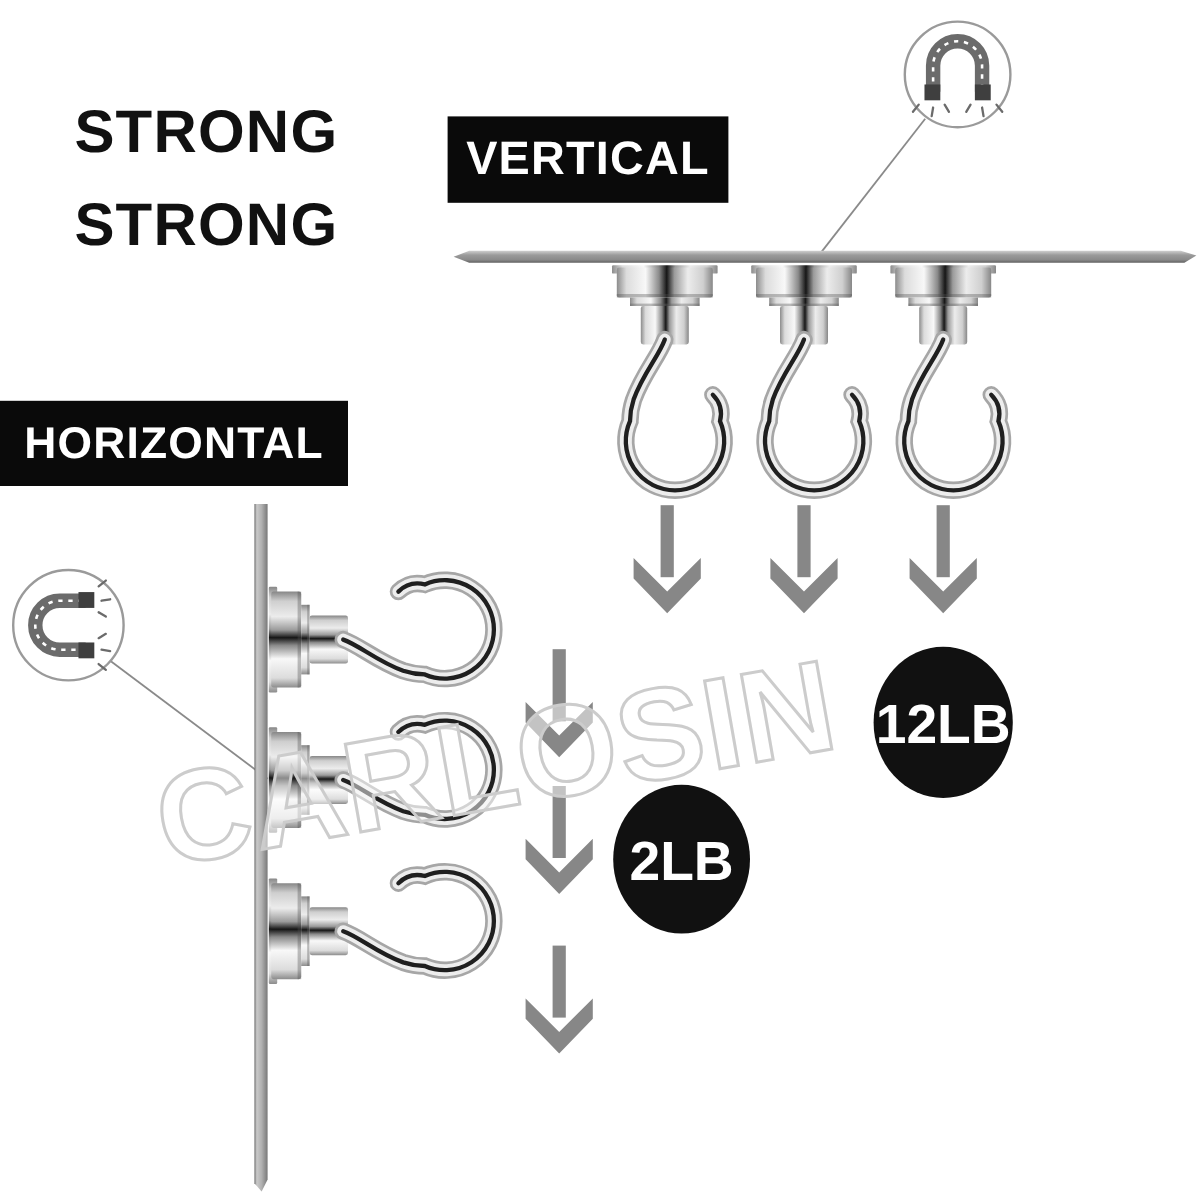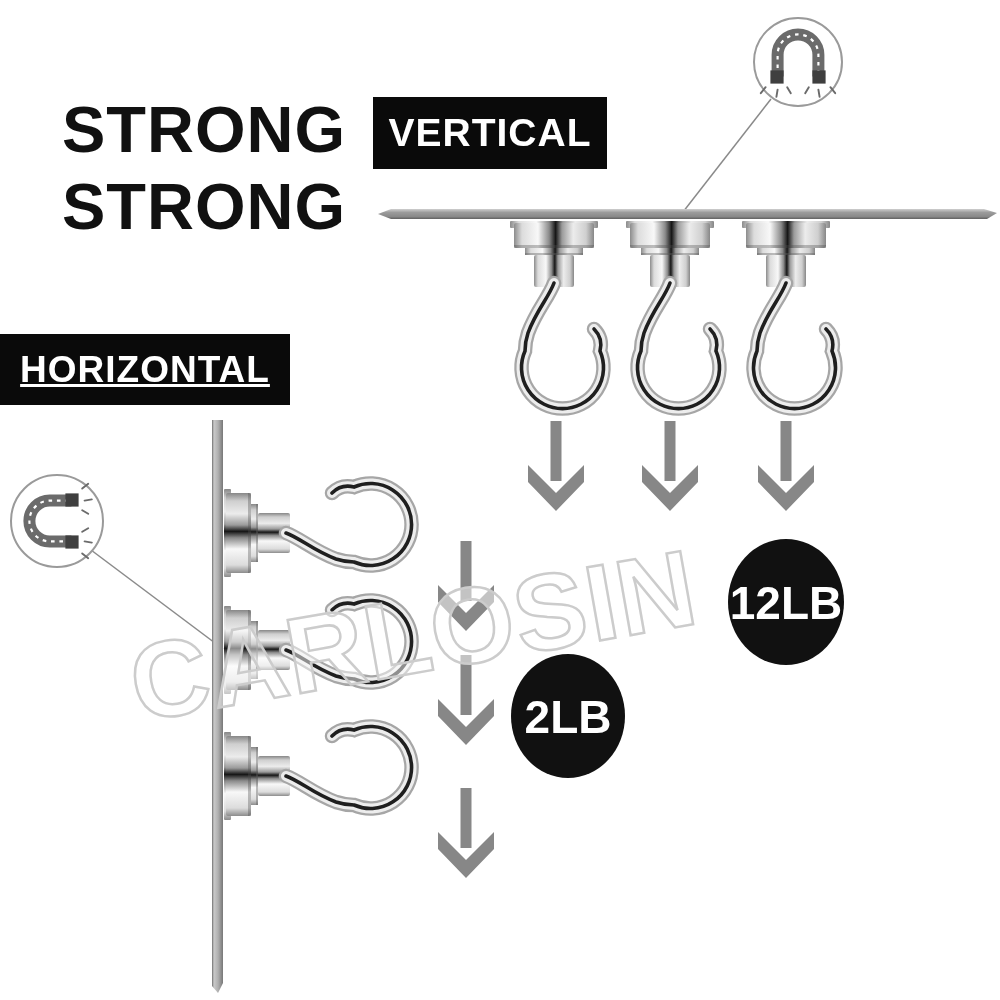--- a/index.html
+++ b/index.html
@@ -1,31 +1,31 @@
 <!DOCTYPE html>
 <html><head>
 <meta charset="utf-8">
 <style>
   html,body { margin:0; padding:0; background:#fff; }
   .stage {
     position:relative; width:1000px; height:1000px; background:#ffffff;
     overflow:hidden; font-family:"Liberation Sans", sans-serif;
   }
   .headline {
-    position:absolute; left:62px; top:91px; color:#111111;
-    font-weight:bold; font-size:65px; line-height:77px; letter-spacing:1px;
+    position:absolute; left:62px; top:72px; color:#111111;
+    font-weight:bold; font-size:50px; line-height:77px; letter-spacing:1px;
     white-space:nowrap;
   }
   .section-label {
     position:absolute; background:#0a0a0a; color:#ffffff; font-weight:bold;
     display:flex; align-items:center; justify-content:center; letter-spacing:1px;
     z-index:3;
   }
   .section-label.vertical   { left:373px; top:97px;  width:234px; height:72px; font-size:39px; }
-  .section-label.horizontal { left:0px;   top:334px; width:290px; height:71px; font-size:37px;text-decoration:underline; }
+  .section-label.horizontal { left:0px;   top:334px; width:290px; height:71px; font-size:37px; }
   svg.scene { position:absolute; left:0; top:0; z-index:1; }
   svg text { font-family:"Liberation Sans", sans-serif; }
   .badge-text { font-weight:bold; fill:#ffffff; }
 </style>
 </head>
 <body>
 
 <div class="stage">
 
   <div class="headline">

